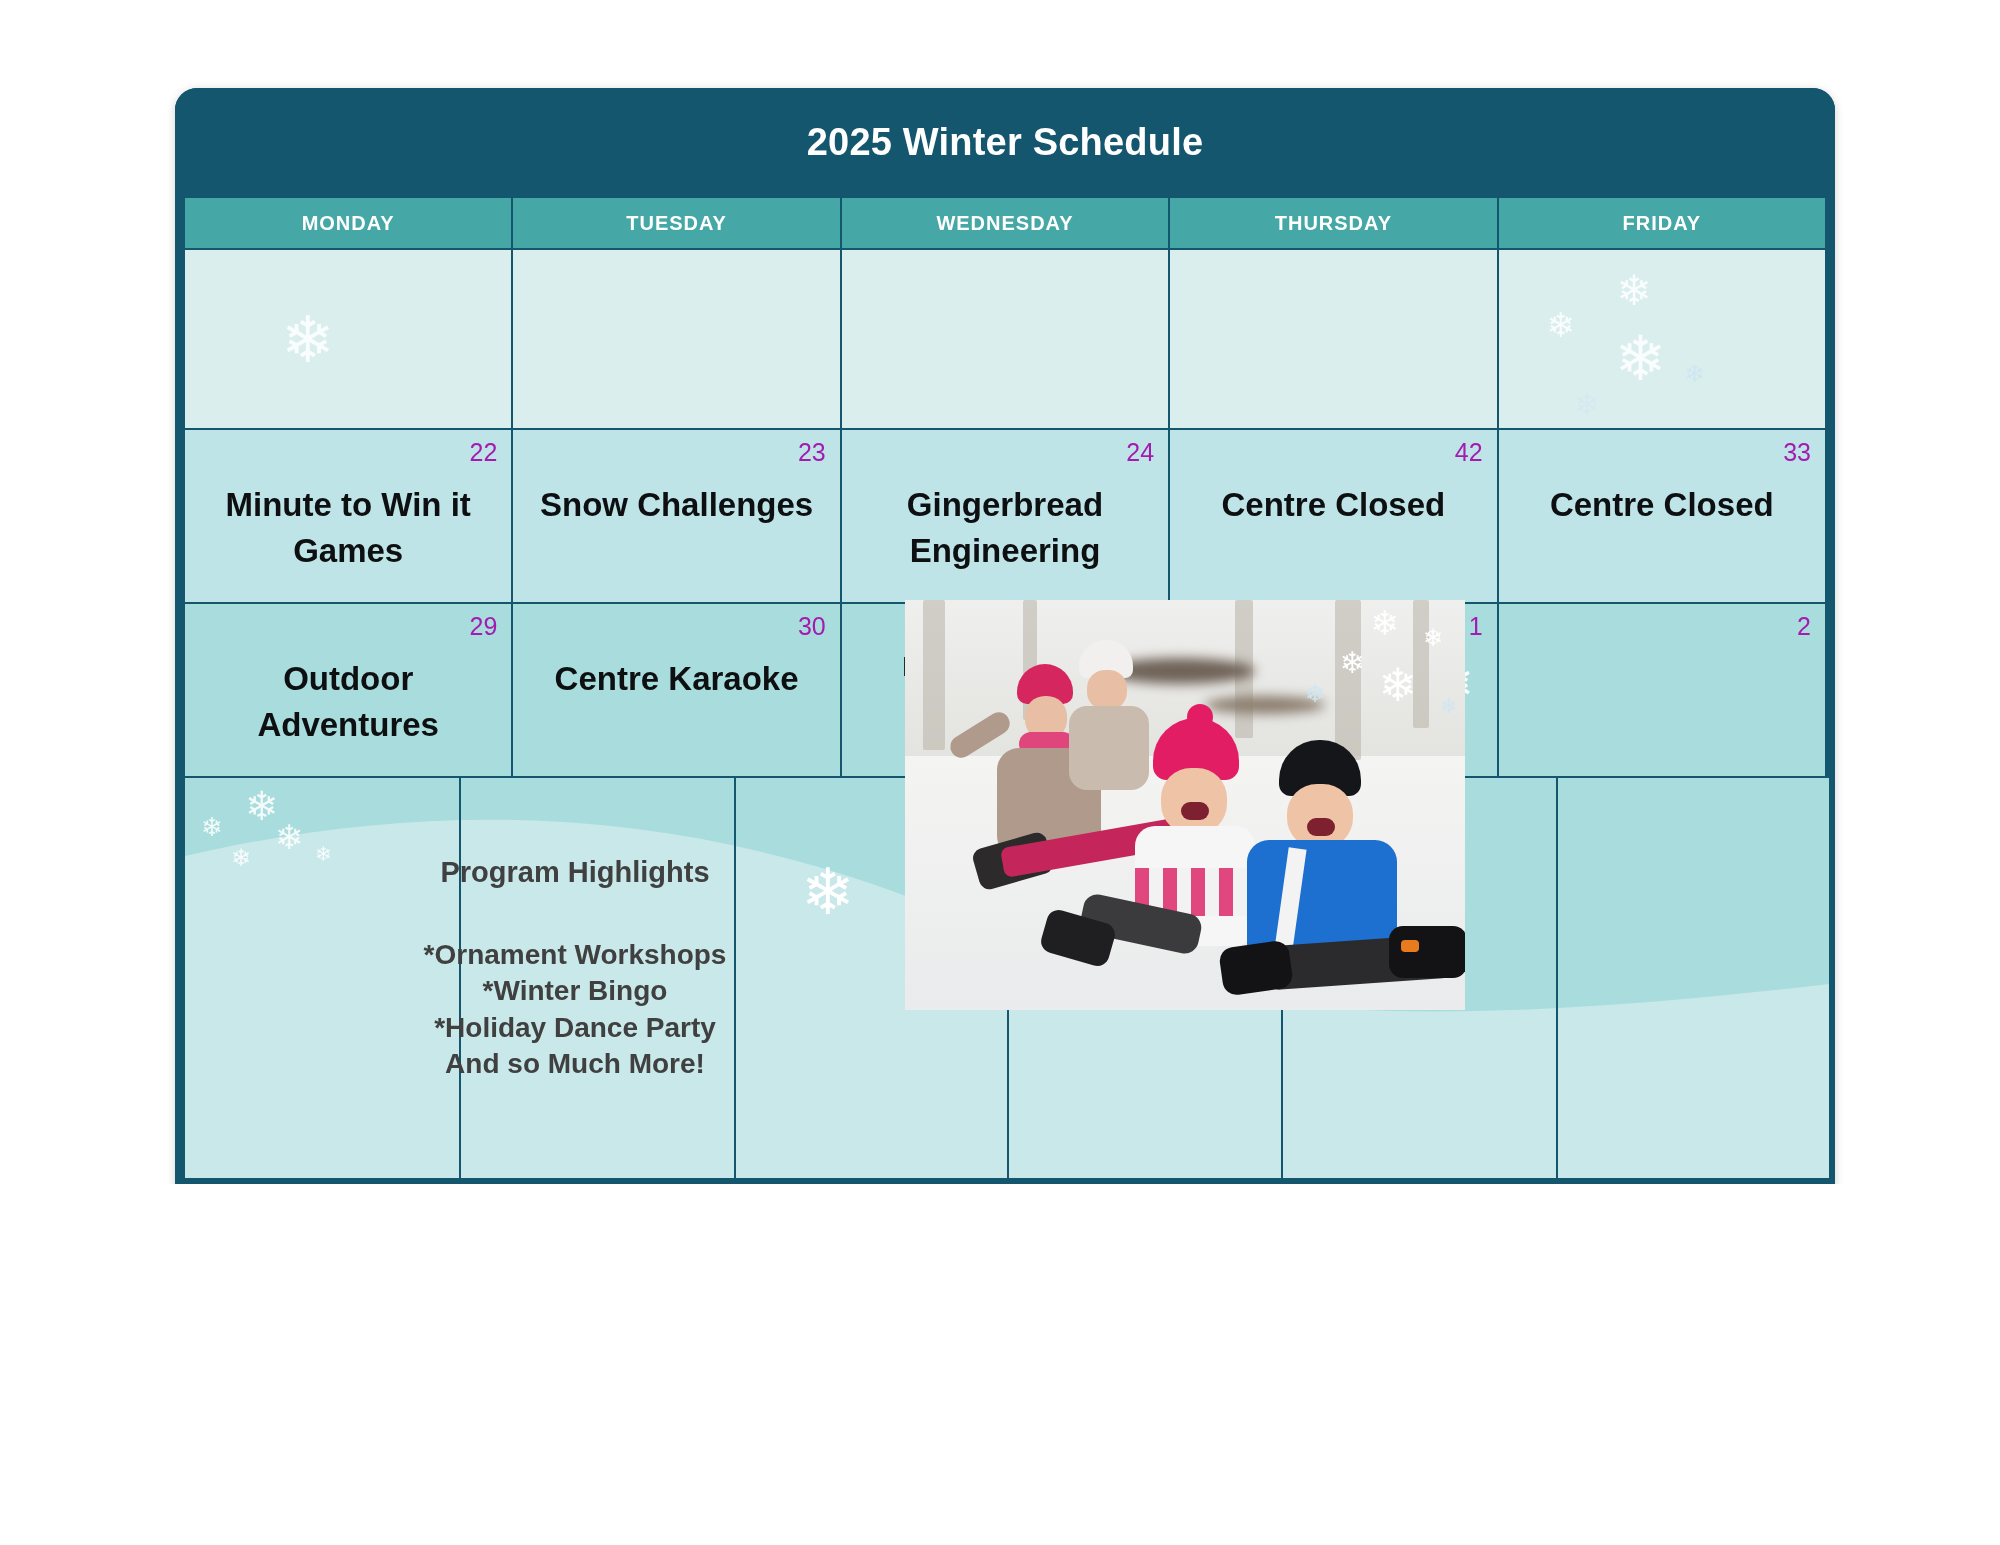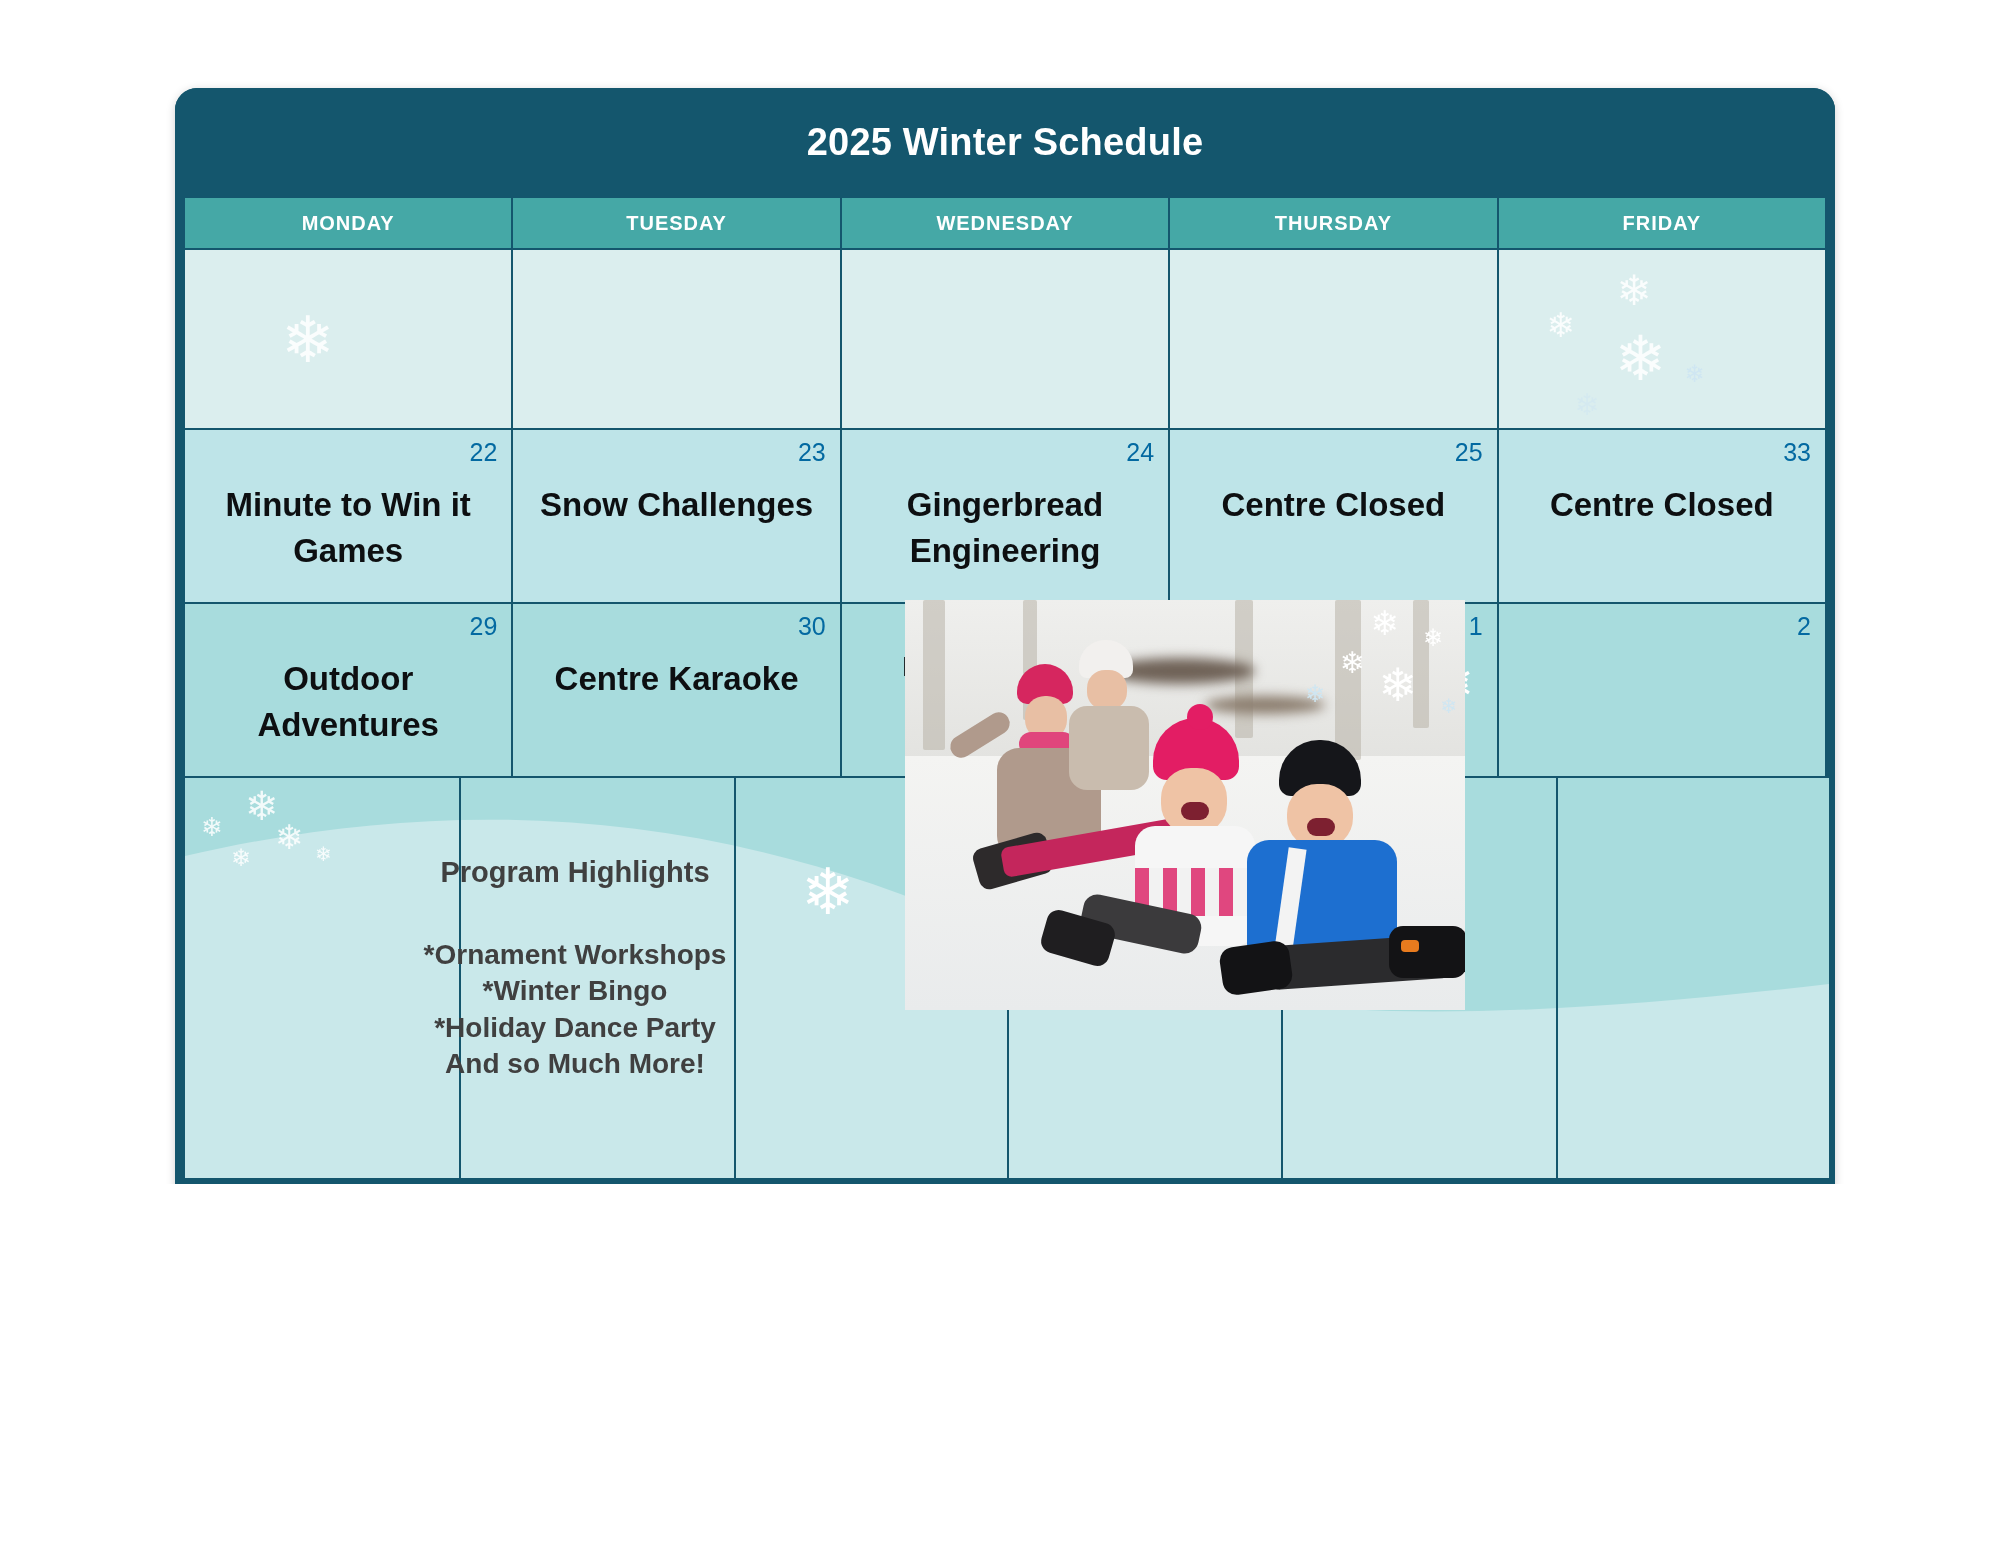--- a/index.html
+++ b/index.html
@@ -67,21 +67,21 @@
     padding: 0;
   }
   .row-blank td { height: 178px; background: #dbeeee; }
   .row-week1 td { height: 172px; background: #bee4e8; }
   .row-week2 td { height: 172px; background: #a8dcdd; }
   .daynum {
     position: absolute;
     top: 8px;
     right: 14px;
     font-size: 25px;
-    color: #0369a1;
+    color: #a21caf;
     font-weight: normal;
   }
   .event {
     position: absolute;
     left: 0;
     right: 0;
     top: 52px;
     text-align: center;
     font-size: 33px;
     font-weight: bold;
@@ -239,21 +239,21 @@
             </td>
             <td>
               <span class="daynum">23</span>
               <div class="event">Snow Challenges</div>
             </td>
             <td>
               <span class="daynum">24</span>
               <div class="event">Gingerbread Engineering</div>
             </td>
             <td>
-              <span class="daynum">25</span>
+              <span class="daynum">42</span>
               <div class="event">Centre Closed</div>
             </td>
             <td>
               <span class="daynum">33</span>
               <div class="event">Centre Closed</div>
             </td>
           </tr>
 
           <tr class="row-week2">
             <td>

